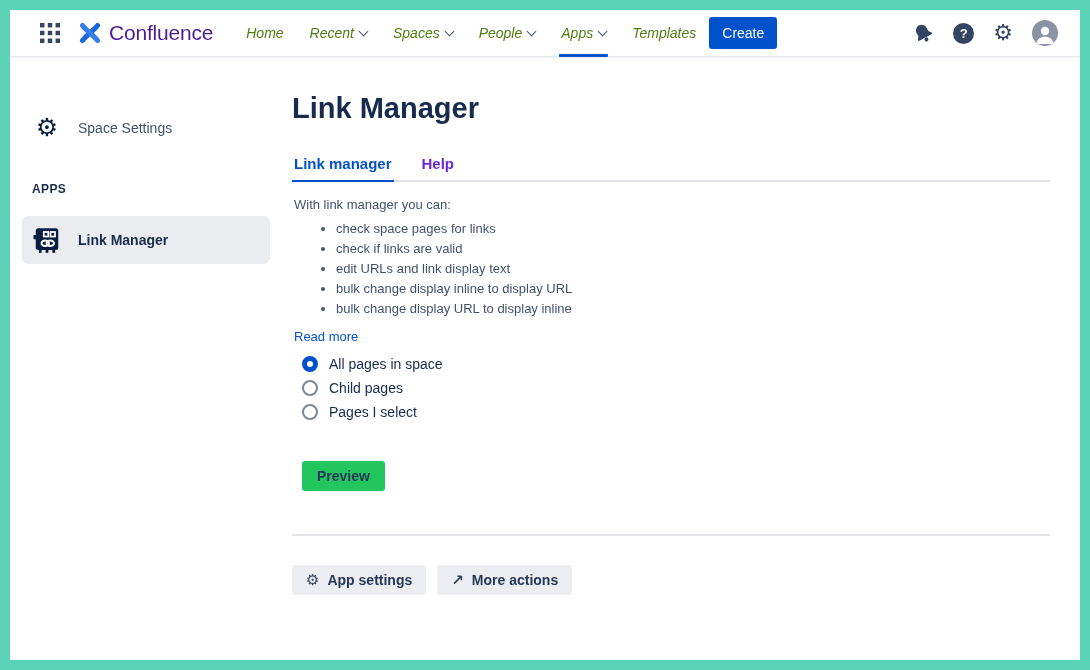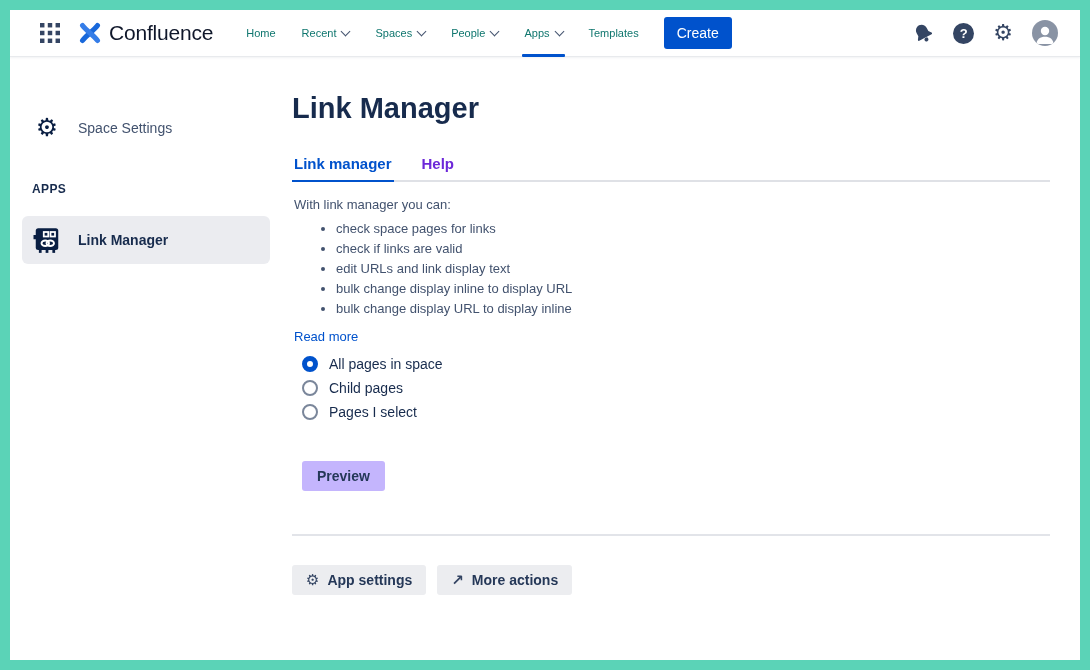--- a/index.html
+++ b/index.html
@@ -16,38 +16,38 @@
     height:47px; background:#fff;
     display:flex; align-items:center;
     padding:0 22px 0 30px;
     border-bottom:1px solid #E8EAED;
     box-shadow:0 1px 2px rgba(9,30,66,.06);
     position:relative; z-index:2;
   }
   .grid-icon { width:20px; height:20px; margin-right:18px; cursor:pointer; display:flex; }
   .logo { display:flex; align-items:center; gap:7px; margin-right:20px; cursor:pointer; }
   .logo-mark { width:24px; height:24px; }
-  .logo-text { font-size:21px; color:#0f172a; font-weight:500; letter-spacing:-.2px; }
+  .logo-text { font-size:21px; color:#4c1d95; font-weight:500; letter-spacing:-.2px; }
   .nav-items { display:flex; align-items:stretch; height:47px; }
   .nav-item {
     display:flex; align-items:center; gap:6px;
-    padding:0 13px; font-size:11px; color:#0f766e;
-    position:relative; cursor:pointer; white-space:nowrap;
+    padding:0 13px; font-size:14px; color:#4d7c0f;
+    position:relative; cursor:pointer; white-space:nowrap;font-style:italic;
   }
   .nav-item.active::after {
     content:""; position:absolute; left:11px; right:11px; bottom:0;
     height:3px; background:#0052CC; border-radius:1px;
   }
   .chev {
     width:7px; height:7px;
     border-right:1.8px solid #44546F; border-bottom:1.8px solid #44546F;
     transform:rotate(45deg); margin-top:-4px;
   }
   .create-btn {
-    margin-left:12px; background:#0052CC; color:#fff; border:none;
+    background:#0052CC; color:#fff; border:none;
     border-radius:3px; font-size:14px; font-weight:500;
     padding:8px 13px; cursor:pointer; font-family:inherit;
   }
   .nav-right { margin-left:auto; display:flex; align-items:center; gap:19px; }
   .bell-wrap { width:22px; height:22px; transform:rotate(-28deg); cursor:pointer; display:flex; }
   .help-circle {
     width:21px; height:21px; border-radius:50%; background:#344563;
     color:#fff; font-weight:700; font-size:13px;
     display:flex; align-items:center; justify-content:center; cursor:pointer;
   }
@@ -100,21 +100,21 @@
   .req { color:#DE350B; margin-left:2px; }
   .radio-group { margin-top:11px; }
   .radio-row { display:flex; align-items:center; gap:11px; margin:0 0 8px 10px; cursor:pointer; }
   .radio {
     width:16px; height:16px; border-radius:50%;
     border:2px solid #7A869A; background:#fff; flex:none; cursor:pointer;
   }
   .radio.selected { border:5px solid #0052CC; }
   .radio-label { font-size:14px; color:#172B4D; }
   .preview-btn {
-    margin:33px 0 0 10px; background:#c4b5fd; border:none; border-radius:3px;
+    margin:33px 0 0 10px; background:#22c55e; border:none; border-radius:3px;
     padding:7px 15px; font-size:14px; font-weight:700; color:#253858;
     cursor:pointer; font-family:inherit;
   }
   .divider { margin-top:43px; border:none; border-top:2px solid #E2E4E9; }
   .footer-btns { margin-top:29px; display:flex; gap:11px; }
   .footer-btn {
     background:#ECEDF0; border:none; border-radius:3px;
     padding:7px 14px; font-size:14px; font-weight:600; color:#253858;
     display:flex; align-items:center; gap:8px; cursor:pointer; font-family:inherit;
   }

